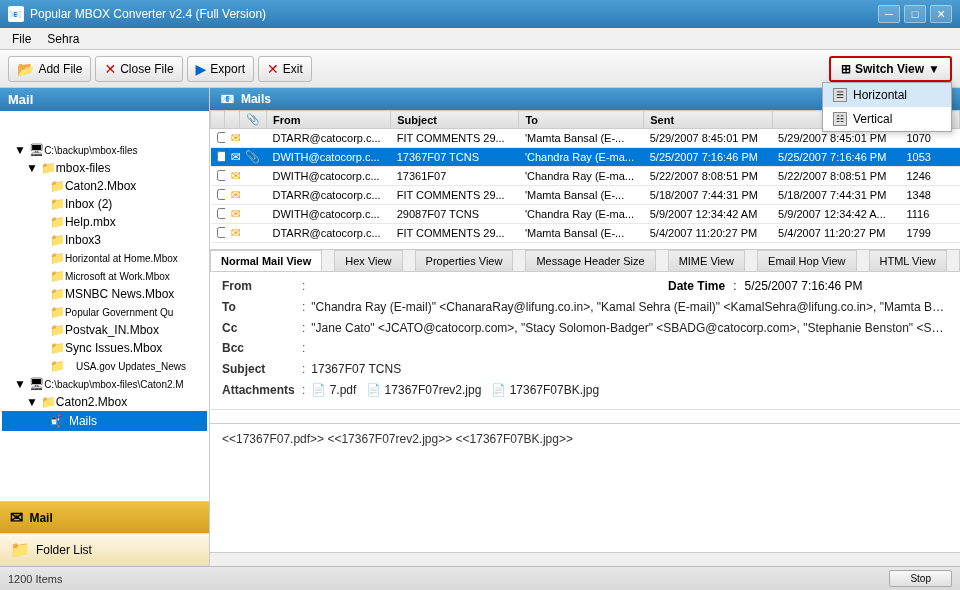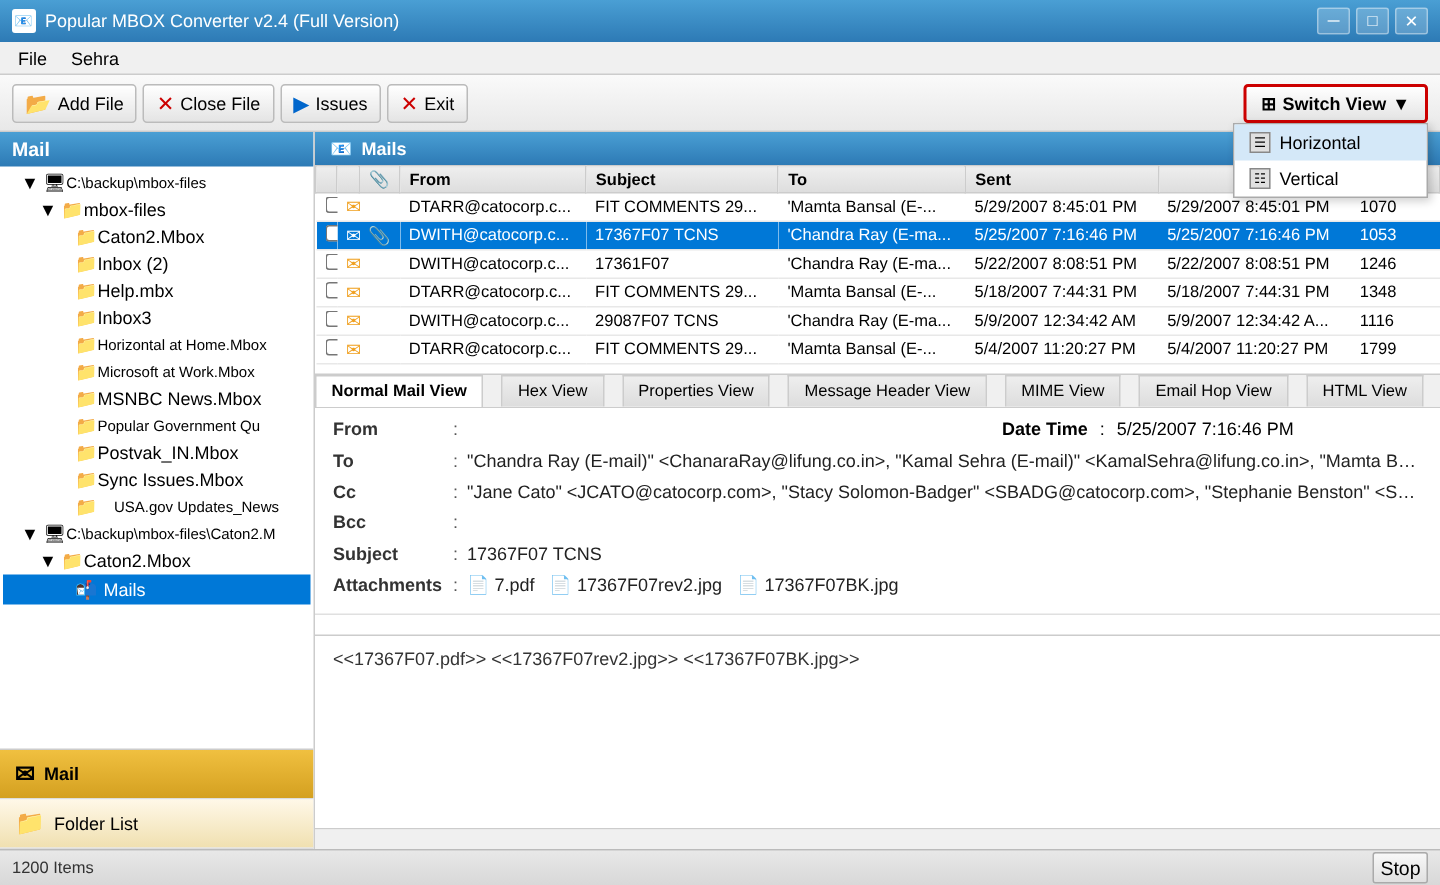--- a/index.html
+++ b/index.html
@@ -92,20 +92,21 @@
     }
 
     
     .sidebar {
       width: 210px;
       background: white;
       border-right: 1px solid #ccc;
       display: flex;
       flex-direction: column;
       overflow: hidden;
+      gap: 28px;
     }
     .sidebar-title {
       background: linear-gradient(to bottom, #4a9fd4, #2d7ab5);
       color: white;
       padding: 4px 8px;
       font-size: 13px;
       font-weight: bold;
     }
     .sidebar-tree {
       flex: 1;
@@ -278,25 +279,25 @@
       height: 24px;
       background: linear-gradient(to bottom, #e8e8e8, #d8d8d8);
       border-top: 1px solid #bbb;
       display: flex;
       align-items: center;
       justify-content: space-between;
       padding: 0 8px;
     }
     .status-text { font-size: 11px; color: #333; }
     .stop-btn {
-      padding: 2px 4px;
+      padding: 2px 20px;
       background: linear-gradient(to bottom, #f8f8f8, #e0e0e0);
       border: 1px solid #aaa;
       cursor: pointer;
-      font-size: 13px;
+      font-size: 10px;
       border-radius: 2px;
     }
 
     
     ::-webkit-scrollbar { width: 12px; height: 12px; }
     ::-webkit-scrollbar-track { background: #f0f0f0; }
     ::-webkit-scrollbar-thumb { background: #bbb; border: 2px solid #f0f0f0; border-radius: 3px; }
 
     
     .email-list-wrapper { height: 100%; overflow-y: auto; overflow-x: hidden; }
@@ -327,21 +328,21 @@
   <button class="toolbar-btn">
     <span class="toolbar-icon">📂</span>
     <span>Add File</span>
   </button>
   <button class="toolbar-btn">
     <span class="toolbar-icon" style="color:#cc0000;">✕</span>
     <span>Close File</span>
   </button>
   <button class="toolbar-btn">
     <span class="toolbar-icon" style="color:#0066cc;">▶</span>
-    <span>Issues</span>
+    <span>Export</span>
   </button>
   <button class="toolbar-btn">
     <span class="toolbar-icon" style="color:#cc0000;">✕</span>
     <span>Exit</span>
   </button>
 
   <div class="switch-view-container">
     <button class="switch-view-btn">
       <span>⊞</span>
       <span>Switch View</span>
@@ -540,21 +541,21 @@
   </tr>
             </tbody>
         </table>
       </div>
     </div>
 
     <div class="view-tabs" id="view-tabs-container">
     <div class="view-tab active">Normal Mail View</div>
         <div class="view-tab">Hex View</div>
         <div class="view-tab">Properties View</div>
-        <div class="view-tab">Message Header View</div>
+        <div class="view-tab">Message Header Size</div>
         <div class="view-tab">MIME View</div>
         <div class="view-tab">Email Hop View</div>
         <div class="view-tab">HTML View</div>
         <div class="view-tab">RTF View</div>
       </div>
 
     <div class="email-detail">
       <div class="detail-headers">
         <div class="detail-row">
           <span class="detail-label">From</span>

